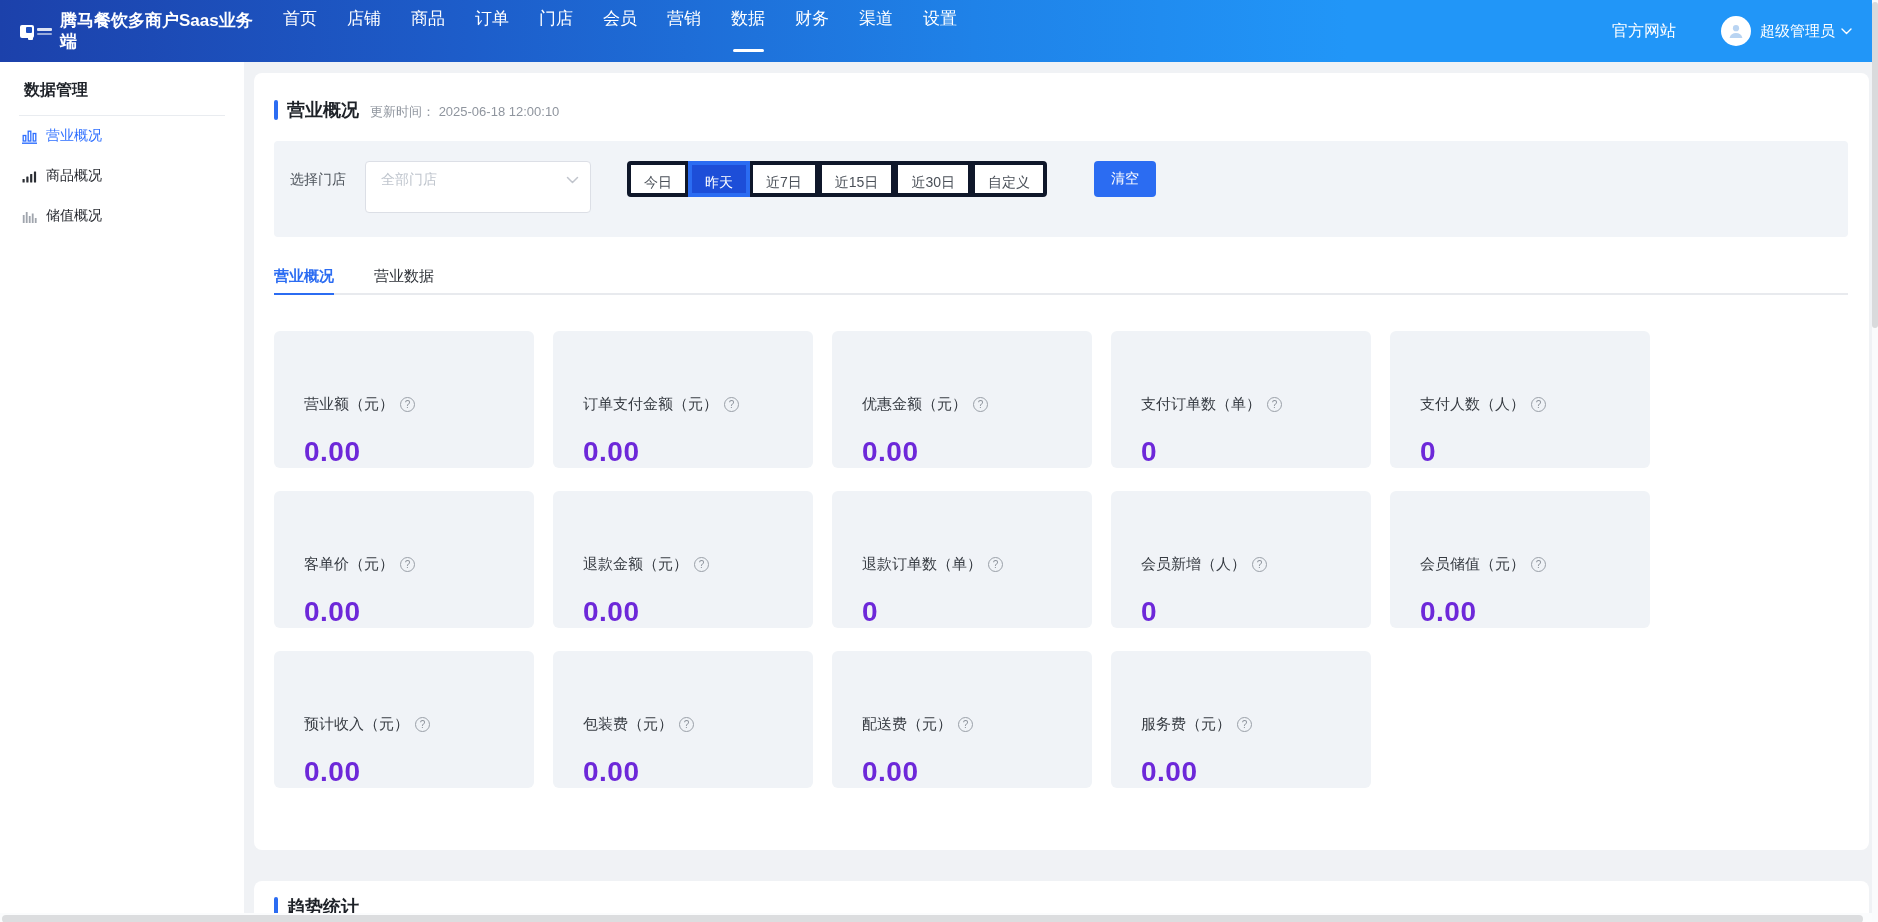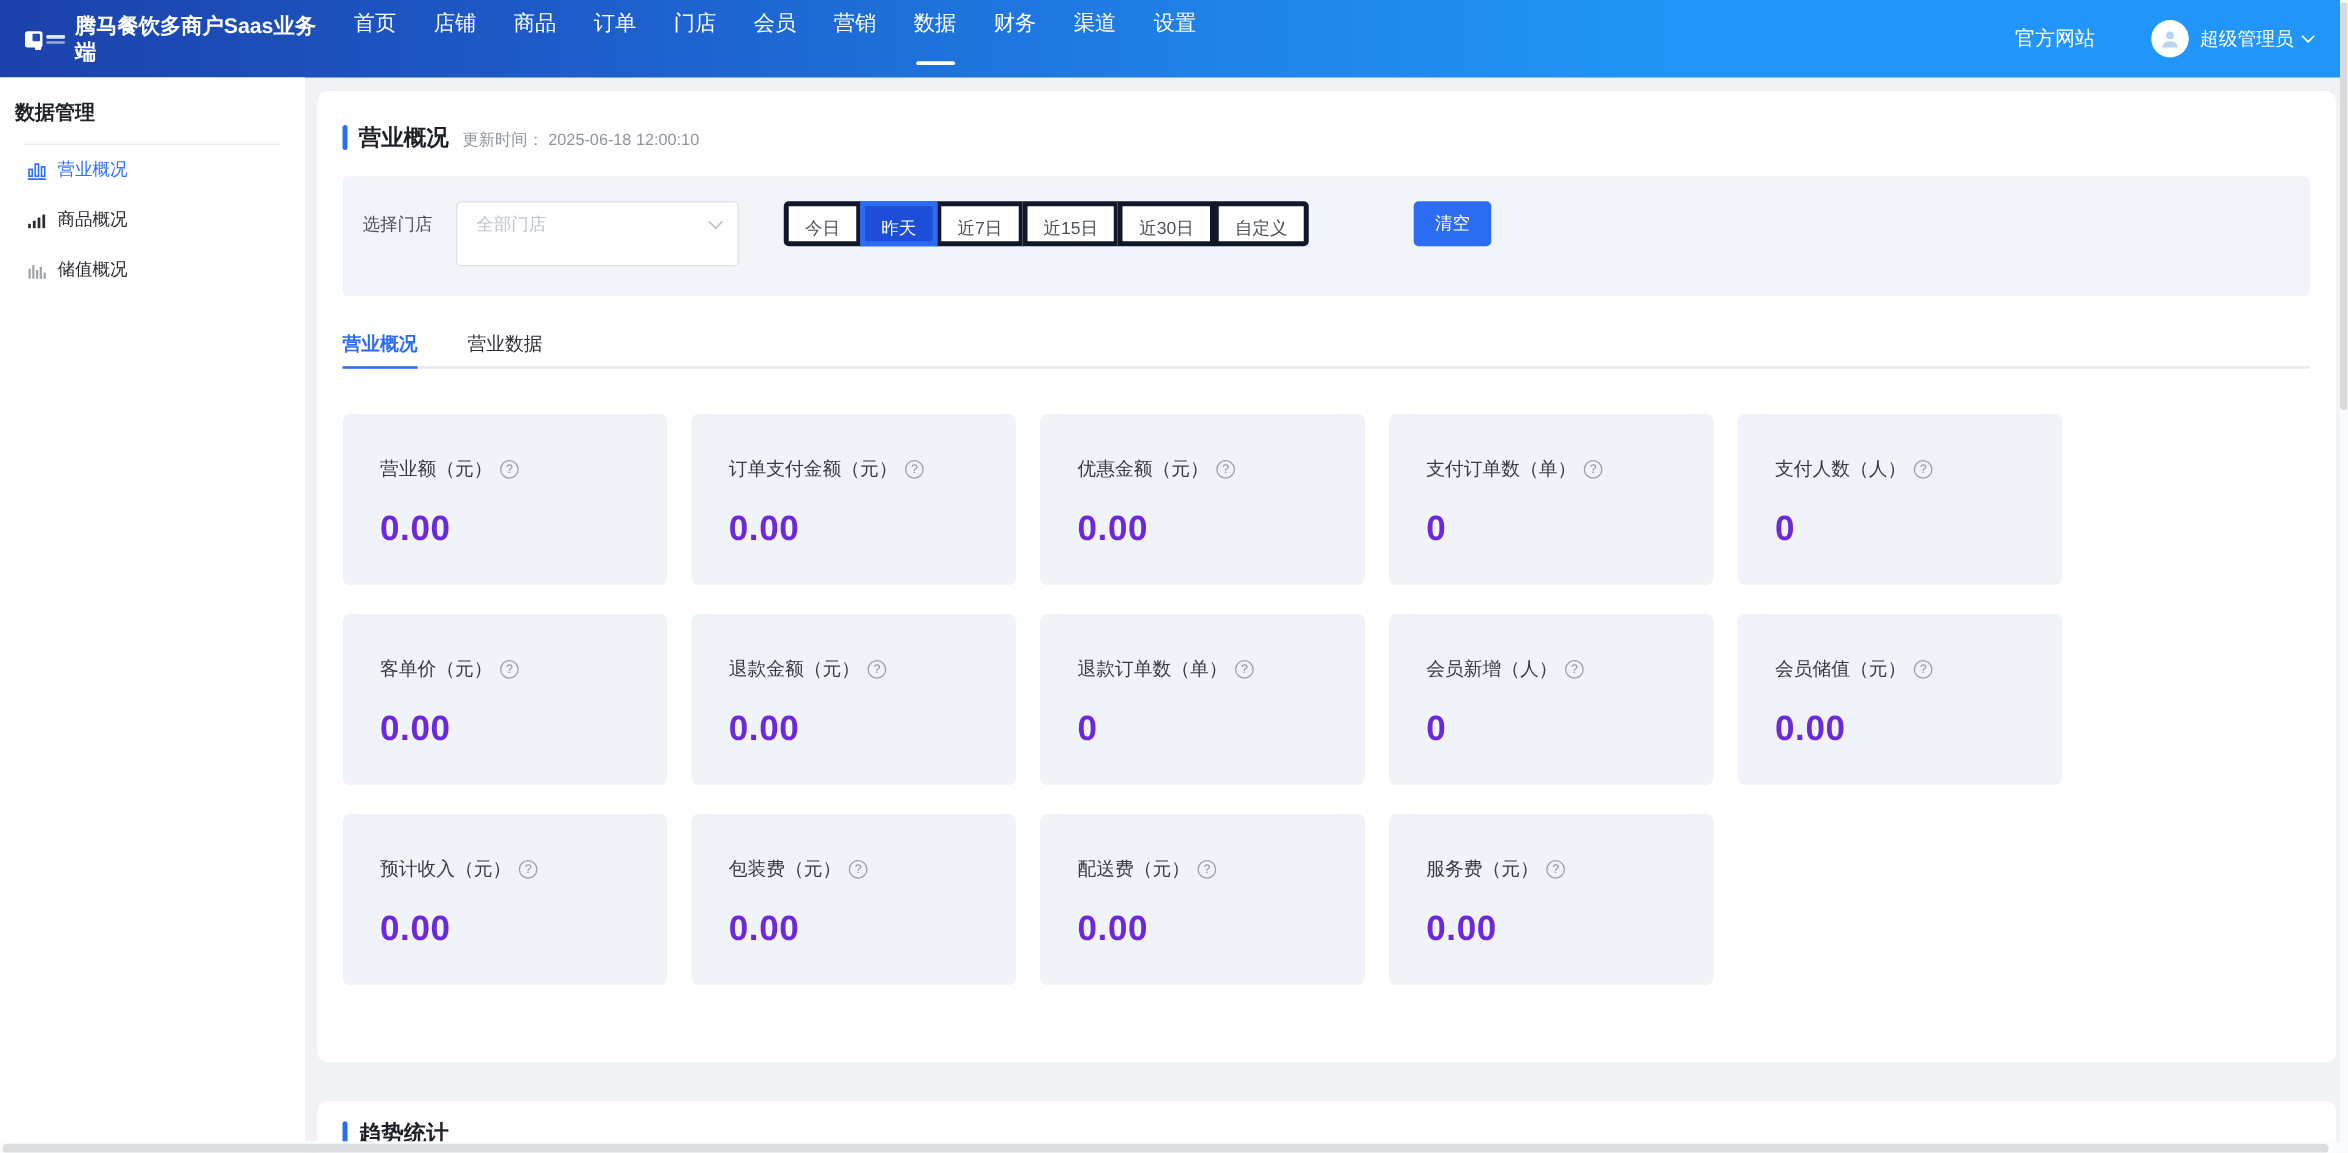--- a/index.html
+++ b/index.html
@@ -22,21 +22,21 @@
   .nav-item { position:relative; height:62px; padding-top:7px; font-size:17px; margin-right:30px; cursor:pointer; white-space:nowrap; }
   .nav-item.active:after { content:""; position:absolute; left:2px; top:49px; width:31px; height:3px; background:#fff; border-radius:2px; }
   .header-right { position:absolute; right:20px; top:0; height:62px; display:flex; align-items:center; }
   .site-link { font-size:16px; cursor:pointer; }
   .avatar { width:30px; height:30px; border-radius:50%; background:#fff; margin-left:45px; display:flex; align-items:center; justify-content:center; }
   .user-name { font-size:15px; margin-left:9px; }
   .user-caret { margin-left:6px; display:flex; }
 
   
   .sidebar { position:absolute; left:0; top:62px; width:244px; height:860px; background:#fff; padding-top:18px; }
-  .sidebar-title { margin-left:12px; font-size:16px; font-weight:bold; color:#1f2329; }
+  .sidebar-title { margin-left:24px; font-size:16px; font-weight:bold; color:#1f2329; }
   .sidebar-divider { margin:14px 19px 0 19px; border-top:1px solid #e9ecf0; }
   .menu-item { height:40px; display:flex; align-items:center; padding-left:22px; font-size:14px; color:#272a30; cursor:pointer; }
   .menu-item svg { margin-right:9px; flex:none; }
   .menu-item.active { color:#2e6fff; }
 
   
   .main { position:absolute; left:254px; top:73px; width:1615px; }
   .card { background:#fff; border-radius:8px; }
   .card-1 { height:777px; padding:20px 21px 0 20px; }
   .card-2 { height:170px; margin-top:31px; padding:14px 20px 0 20px; }
@@ -50,31 +50,31 @@
   .filter-panel { margin-top:19px; height:96px; background:#f1f4f8; border-radius:4px; padding:20px 0 0 16px; display:flex; align-items:flex-start; }
   .filter-label { font-size:14px; color:#4d535b; line-height:36px; margin-right:19px; }
   .select { position:relative; width:226px; height:52px; background:#fff; border:1px solid #dcdfe6; border-radius:4px; cursor:pointer; }
   .select .value { line-height:34px; padding-left:15px; font-size:14px; color:#bfc5cd; }
   .select .caret { position:absolute; right:11px; top:14px; display:flex; }
   .range-group { display:flex; margin-left:36px; }
   .range-btn { height:36px; padding:0 13px; background:#fff; border:4px solid #0f172a; font-size:14px; color:#4a5058; line-height:34px; cursor:pointer; margin-left:-1px; white-space:nowrap; }
   .range-btn:first-child { border-radius:4px 0 0 4px; margin-left:0; }
   .range-btn:last-child { border-radius:0 4px 4px 0; }
   .range-btn.active { background:#1d4ed8; border-color:#2b6cf2; color:#fff; position:relative; }
-  .clear-btn { margin-left:84px; width:62px; height:36px; background:#2b6cf2; color:#fff; font-size:14px; border:none; border-radius:4px; cursor:pointer; font-family:inherit; }
+  .clear-btn { margin-left:47px; width:62px; height:36px; background:#2b6cf2; color:#fff; font-size:14px; border:none; border-radius:4px; cursor:pointer; font-family:inherit; }
 
   
   .tabs { margin-top:21px; display:flex; border-bottom:2px solid #e8eaee; }
   .tab { margin-right:40px; font-size:15px; color:#2d3137; line-height:35px; cursor:pointer; }
   .tab.active { color:#2b6cf2; font-weight:bold; border-bottom:2px solid #2b6cf2; margin-bottom:-2px; }
 
   
   .stats { margin-top:36px; display:flex; flex-wrap:wrap; gap:23px 19px; }
   .stat-card { width:260px; height:137px; background:#f0f3f7; border-radius:6px; }
-  .stat-label { margin:35px 0 0 30px; font-size:15px; color:#363b42; display:flex; align-items:center; }
+  .stat-label { margin:64px 0 0 30px; font-size:15px; color:#363b42; display:flex; align-items:center; }
   .help-icon { width:15px; height:15px; border:1px solid #9aa0a8; border-radius:50%; font-size:10px; line-height:13px; text-align:center; color:#8b919a; margin-left:6px; flex:none; font-weight:normal; }
   .stat-value { margin:22px 0 0 30px; font-size:28px; font-weight:bold; color:#6d28d9; letter-spacing:.5px; }
 
   
   .sb-v { position:absolute; right:0; top:0; width:6px; height:922px; background:#fafbfc; z-index:50; }
   .sb-v .thumb { position:absolute; left:0; top:2px; width:6px; height:326px; background:#d9dadc; border-radius:3px; }
   .sb-h { position:absolute; left:0; bottom:0; width:1872px; height:9px; background:#fbfcfd; z-index:49; }
   .sb-h .thumb { position:absolute; left:2px; top:2px; width:1861px; height:8px; background:#dcdddf; border-radius:4px; }
 </style>
 </head>

